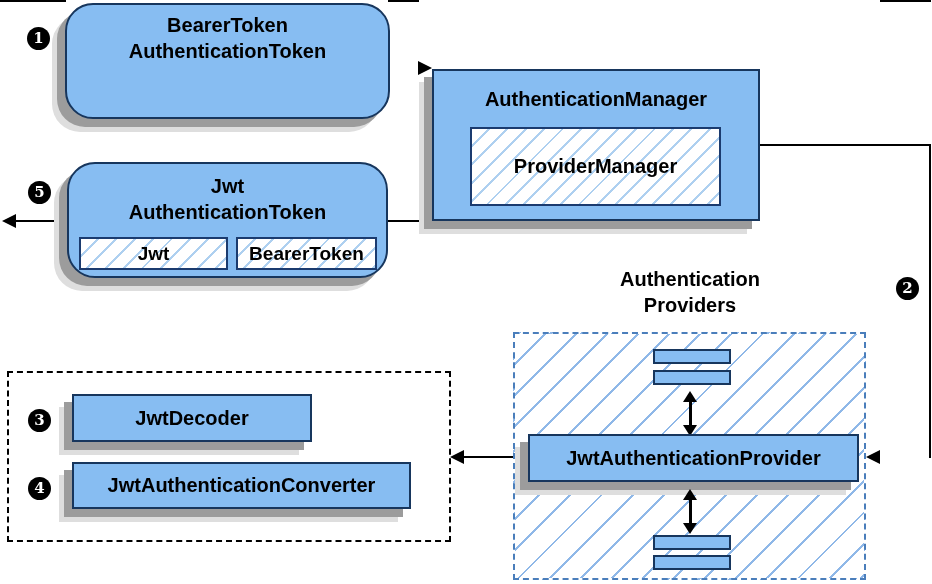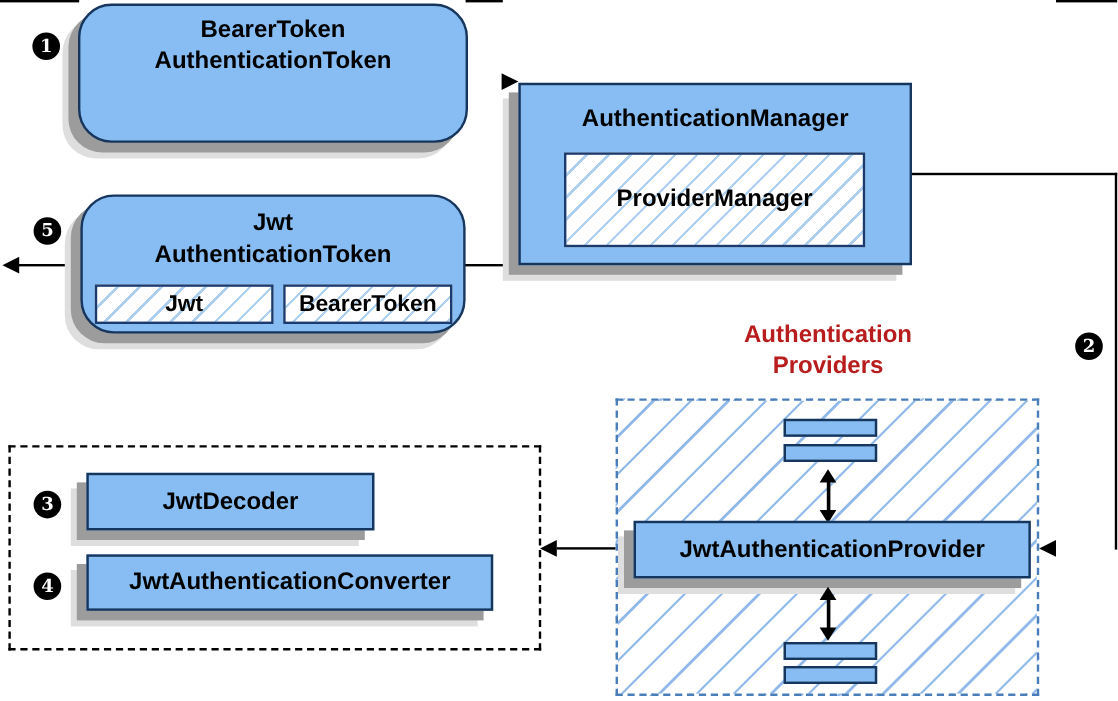--- a/index.html
+++ b/index.html
@@ -44,21 +44,21 @@
     position:absolute;box-sizing:border-box;z-index:3;
     width:78px;height:15px;background:#87bdf2;border:2px solid #17365d;
   }
   .badge{
     position:absolute;width:23px;height:23px;border-radius:50%;
     background:#000;color:#fff;z-index:5;
     font-family:"DejaVu Serif",serif;font-weight:bold;font-size:15px;
     display:flex;align-items:center;justify-content:center;line-height:1;
   }
   .grouplabel{
-    position:absolute;z-index:2;color:#b91c1c;font-weight:bold;font-size:20px;
+    position:absolute;z-index:2;color:#000000;font-weight:bold;font-size:20px;
     line-height:26px;text-align:center;
   }
 </style>
 </head>
 <body>
 
 <div id="stage">
 
   <div class="hline" style="left:0;top:67;width:66px;"></div>
 

